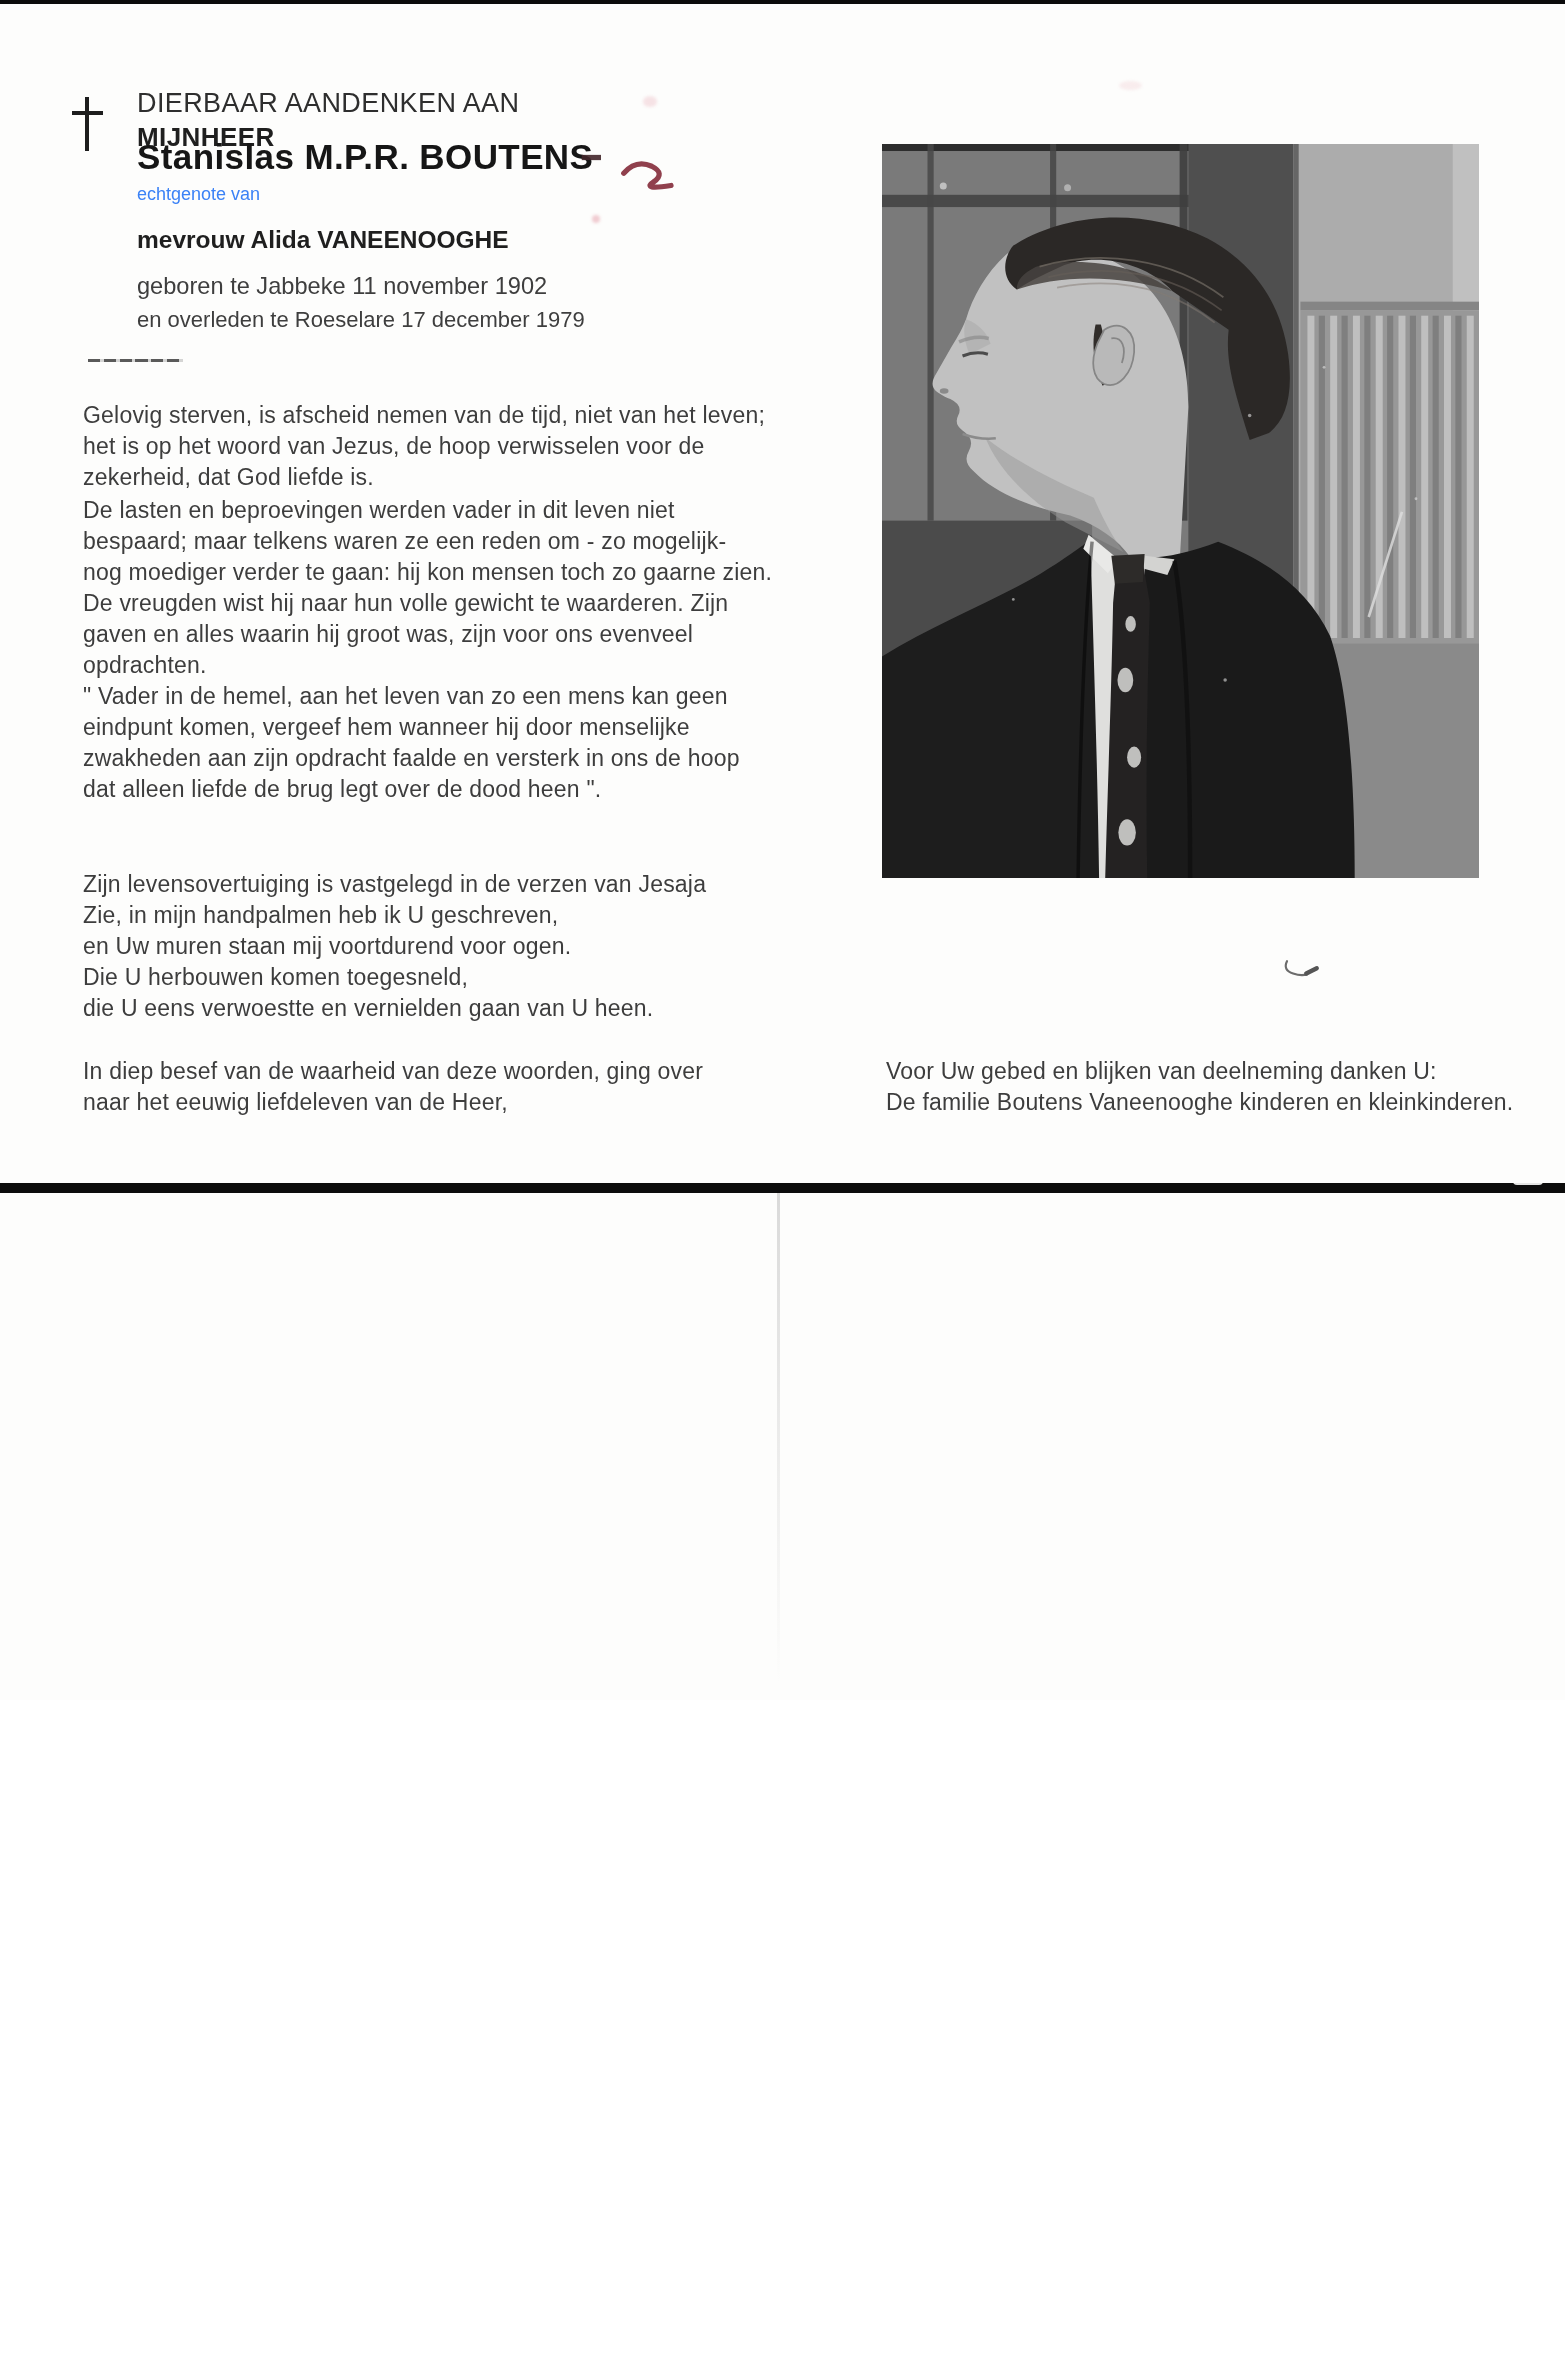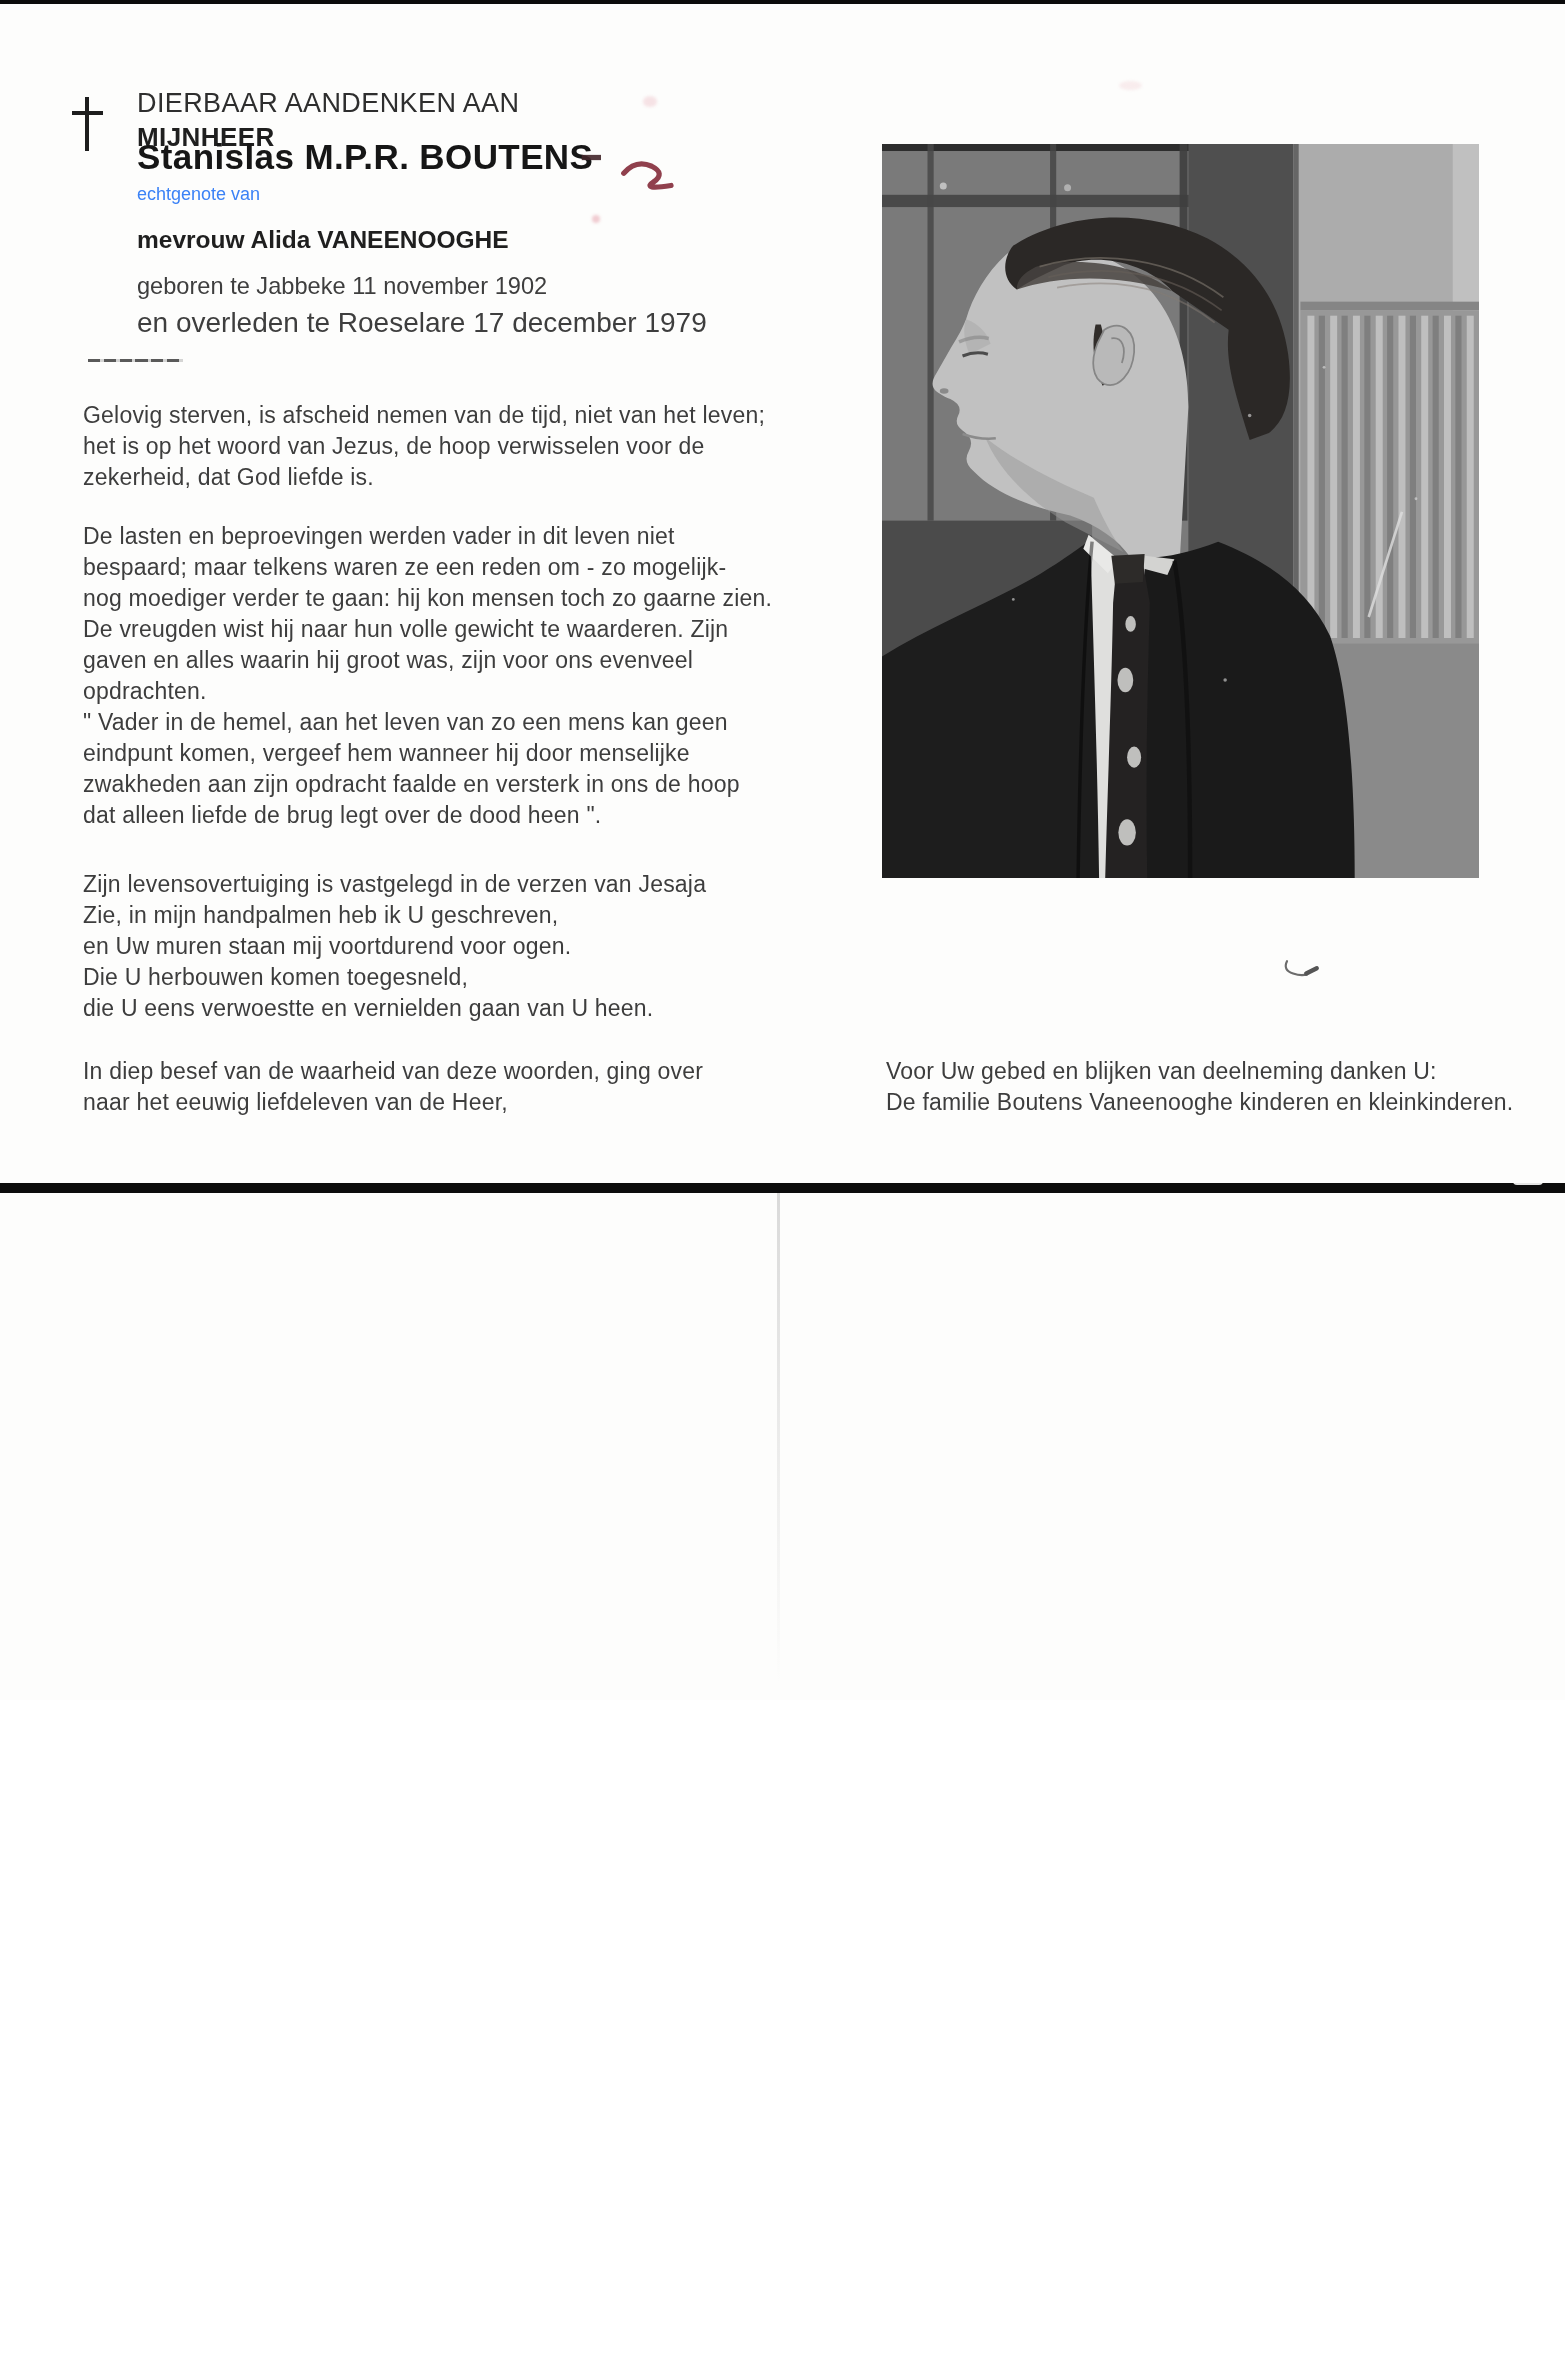--- a/index.html
+++ b/index.html
@@ -29,33 +29,33 @@
   .front-cross .h{position:absolute;left:3.5px;top:17.5px;width:31.5px;height:4.4px;background:#1d1d1d;}
 
   
   .hdr{position:absolute;left:137px;color:#272727;white-space:nowrap;}
   .hdr-dedication{top:88px;font-size:27px;letter-spacing:0.4px;color:#2e2e2e;}
   .hdr-title{top:122px;font-size:26px;font-weight:bold;letter-spacing:0.4px;color:#1f1f1f;}
   .hdr-name{top:137px;font-size:35px;font-weight:bold;letter-spacing:0.4px;color:#161616;}
   .hdr-relation{top:184px;font-size:18px;color:#3b82f6;}
   .hdr-spouse{top:226px;font-size:24.5px;font-weight:bold;color:#1f1f1f;}
   .hdr-born{top:273px;font-size:23.6px;color:#3e3e3e;}
-  .hdr-died{top:307px;font-size:28px;color:#3e3e3e;}
+  .hdr-died{top:307px;font-size:22px;color:#3e3e3e;}
 
   .name-scribble{position:absolute;left:573px;top:147px;width:105px;height:49px;}
 
   .dash-rule{position:absolute;left:88px;top:359px;width:95px;height:2.6px;
     background:repeating-linear-gradient(90deg,#5a5a5a 0 12.3px,rgba(90,90,90,.25) 12.3px 15.8px);}
 
   
   .para{position:absolute;left:83px;width:683px;font-size:23px;line-height:31px;
     color:#3d3d3d;letter-spacing:0.2px;}
   .para div{white-space:nowrap;}
   .p1{top:400px;}
-  .p2{top:521px;}
+  .p2{top:495px;}
   .p3{top:869px;}
   .p4{top:1056px;}
   .thanks{position:absolute;left:886px;top:1056px;width:665px;font-size:23px;
     line-height:31px;color:#3d3d3d;letter-spacing:0.2px;}
   .thanks div{white-space:nowrap;}
 
   
   .photo{position:absolute;left:882px;top:144px;width:597px;height:734px;display:block;}
   .pen-squiggle{position:absolute;left:1280px;top:956px;width:56px;height:28px;}
 

